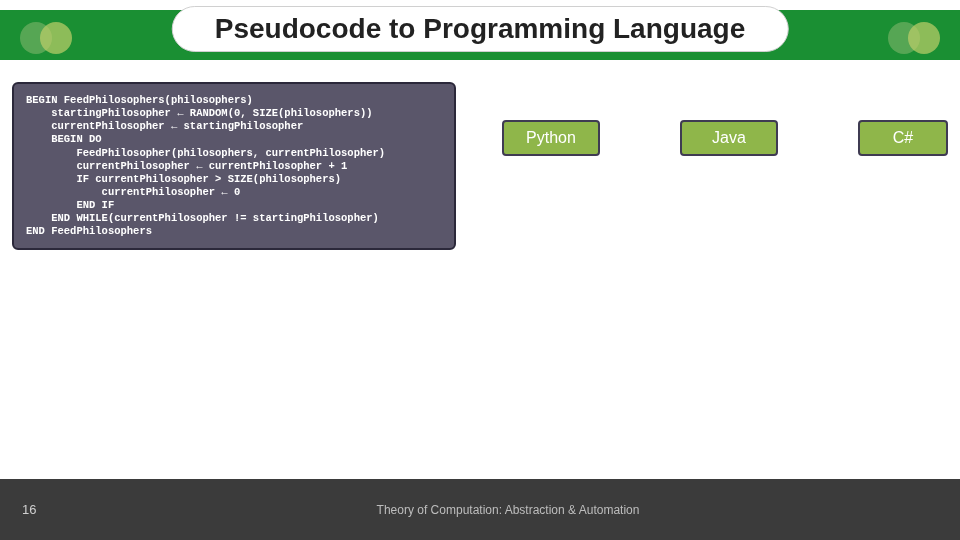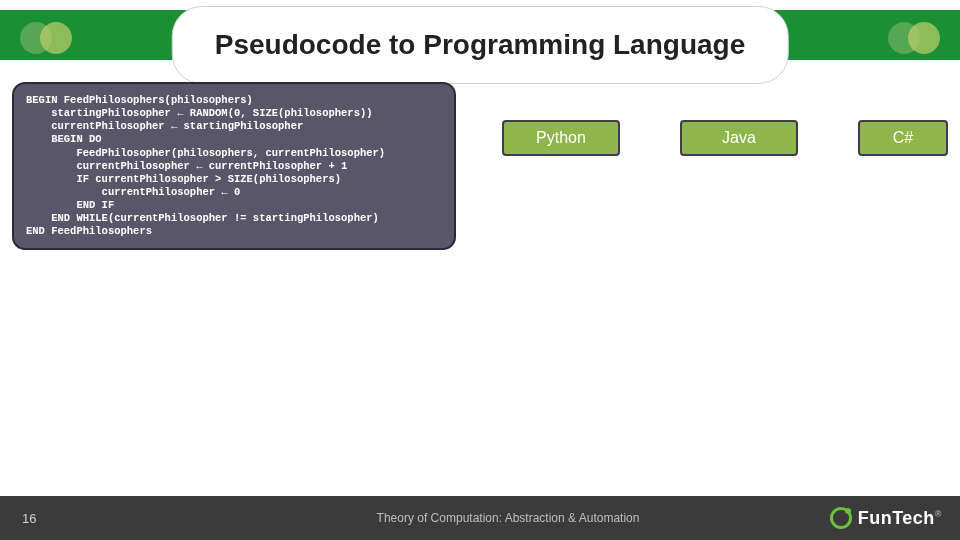--- a/index.html
+++ b/index.html
@@ -11,47 +11,47 @@
   }
   .top-circ { position: absolute; top: 12px; width: 32px; height: 32px; border-radius: 50%; opacity: 0.6; }
   .top-circ.l1 { left: 20px; background: #7fb56a; }
   .top-circ.l2 { left: 40px; background: #bfce6a; opacity:0.7; }
   .top-circ.r1 { right: 40px; background: #7fb56a; }
   .top-circ.r2 { right: 20px; background: #bfce6a; opacity:0.7; }
 
   .title-pill {
     position: absolute; left: 50%; top: 6px; transform: translateX(-50%);
     background: #fff; border: 1px solid #d0d0d0; border-radius: 30px;
-    padding: 22px 42px;
+    padding: 6px 42px;
   }
   .title-pill h1 { font-size: 28px; font-weight: 700; color: #222; white-space: nowrap; }
 
   .code-box {
     position: absolute; left: 12px; top: 82px; width: 444px;
-    background: #5a566a; border: 2px solid #2b283a; border-radius: 13px;
+    background: #5a566a; border: 2px solid #2b283a; border-radius: 6px;
     padding: 10px 12px;
   }
   .code-box pre {
     font-family: "Consolas", "Courier New", monospace;
     font-size: 10.5px; line-height: 1.25; color: #fff; font-weight: bold;
     white-space: pre;
   }
 
   .lang-btn {
-    position: absolute; top: 120px; width: 118px; height: 36px;
+    position: absolute; top: 120px; width: 98px; height: 36px;
     background: #8fb64a; border: 2px solid #3f3b52; border-radius: 4px;
     display: flex; align-items: center; justify-content: center;
     color: #fff; font-size: 16px;
   }
   .lang-btn.python { left: 502px; }
   .lang-btn.java   { left: 680px; text-align: right; }
   .lang-btn.cs     { left: 858px; width: 90px; }
 
   .footer {
-    position: absolute; left: 0; right: 0; bottom: 0; height: 44px;
+    position: absolute; left: 0; right: 0; bottom: 0; height: 61px;
     background: #3b3b3b; color: #c8c8c8;
     display: flex; align-items: center;
     font-size: 12px;
   }
   .slide-no { position: absolute; left: 22px; color: #cfcfcf; font-size: 13px; }
   .footer-text { position: absolute; left: 50%; transform: translateX(-50%); color: #bdbdbd; font-size: 12px; margin-left: 28px; }
   .logo { position: absolute; right: 18px; display: flex; align-items: center; gap: 6px; }
   .logo-mark {
     width: 22px; height: 22px; border: 3px solid #6fbf3f; border-radius: 50%;
     position: relative;
@@ -97,19 +97,13 @@
 <div class="lang-btn java">
   <span>Java</span>
 </div>
 <div class="lang-btn cs">
   <span>C#</span>
 </div>
 
 <div class="footer">
   <span class="slide-no">16</span>
   <span class="footer-text">Theory of Computation: Abstraction &amp; Automation</span>
-  <div class="logo">
-    <div class="logo-mark"></div>
-    <span class="logo-text">
-      <span>FunTech</span><span class="reg">®</span>
-    </span>
-  </div>
 </div>
 
 </body></html>

